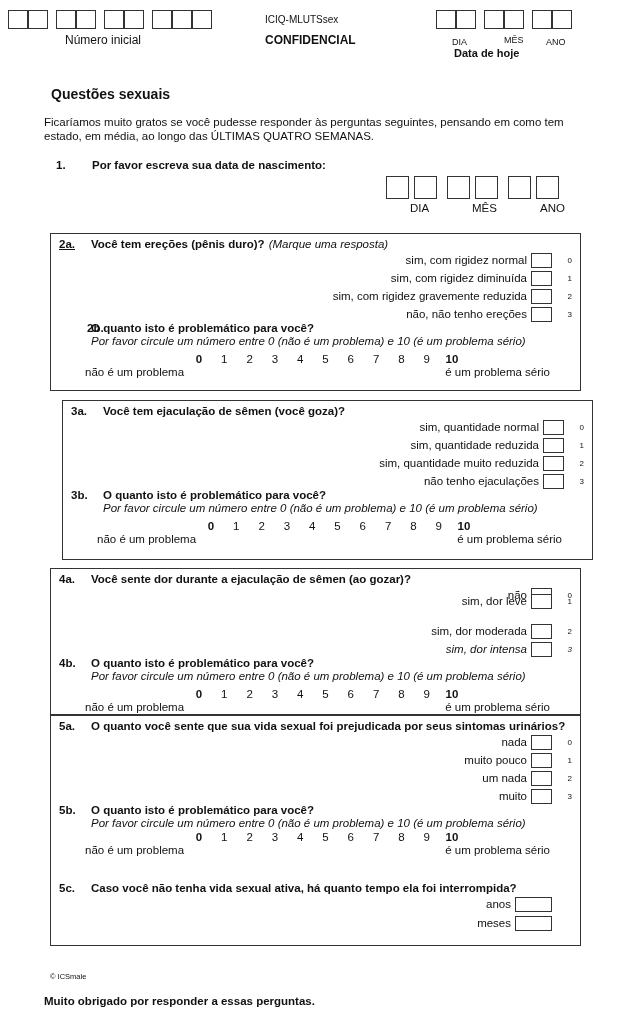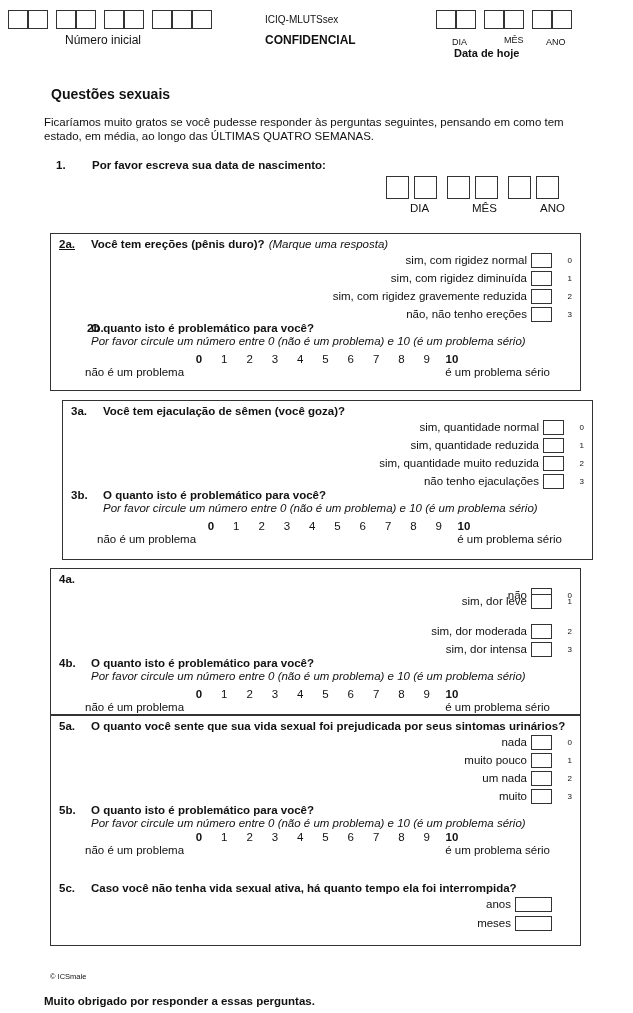--- a/index.html
+++ b/index.html
@@ -137,36 +137,37 @@
         <span style="left: 177.1px; font-weight: normal;">7</span>
         <span style="left: 202.4px; font-weight: normal;">8</span>
         <span style="left: 227.7px; font-weight: normal;">9</span>
         <span style="left: 253px;">10</span>
       </div>
       <div class="lo" style="top:132px;">não é um problema</div>
       <div class="hi" style="top:132px;">é um problema sério</div>
     </div>
     <div class="section" style="top: 568px; height: 147px;">
       <div class="qnum" style="top:4px;">4a.</div>
+      <div class="qtext" style="top:4px;"><span>Você sente dor durante a ejaculação de sêmen (ao gozar)?</span></div>
       <div class="opt" style="top:18px;margin-left:28px;">
         <span class="lbl">não</span>
         <span class="chk"></span>
         <span class="code">0</span>
       </div>
       <div class="opt" style="top:24px;">
         <span class="lbl">sim, dor leve</span>
         <span class="chk"></span>
         <span class="code">1</span>
       </div>
       <div class="opt" style="top:54px;">
         <span class="lbl">sim, dor moderada</span>
         <span class="chk"></span>
         <span class="code">2</span>
       </div>
-      <div class="opt" style="top:72px;">
+      <div class="opt" style="top:72px;font-style:italic;">
         <span class="lbl">sim, dor intensa</span>
         <span class="chk"></span>
         <span class="code">3</span>
       </div>
       <div class="qnum" style="top:88px;text-align:right;">4b.</div>
       <div class="qtext" style="top:88px;">O quanto isto é problemático para você?</div>
       <div class="instr" style="top:101px;">Por favor circule um número entre 0 (não é um problema) e 10 (é um problema sério)</div>
       <div class="scale" style="top:119px;">
         <span style="left: 0px;">0</span>
         <span style="left: 25.3px; font-weight: normal;">1</span>

